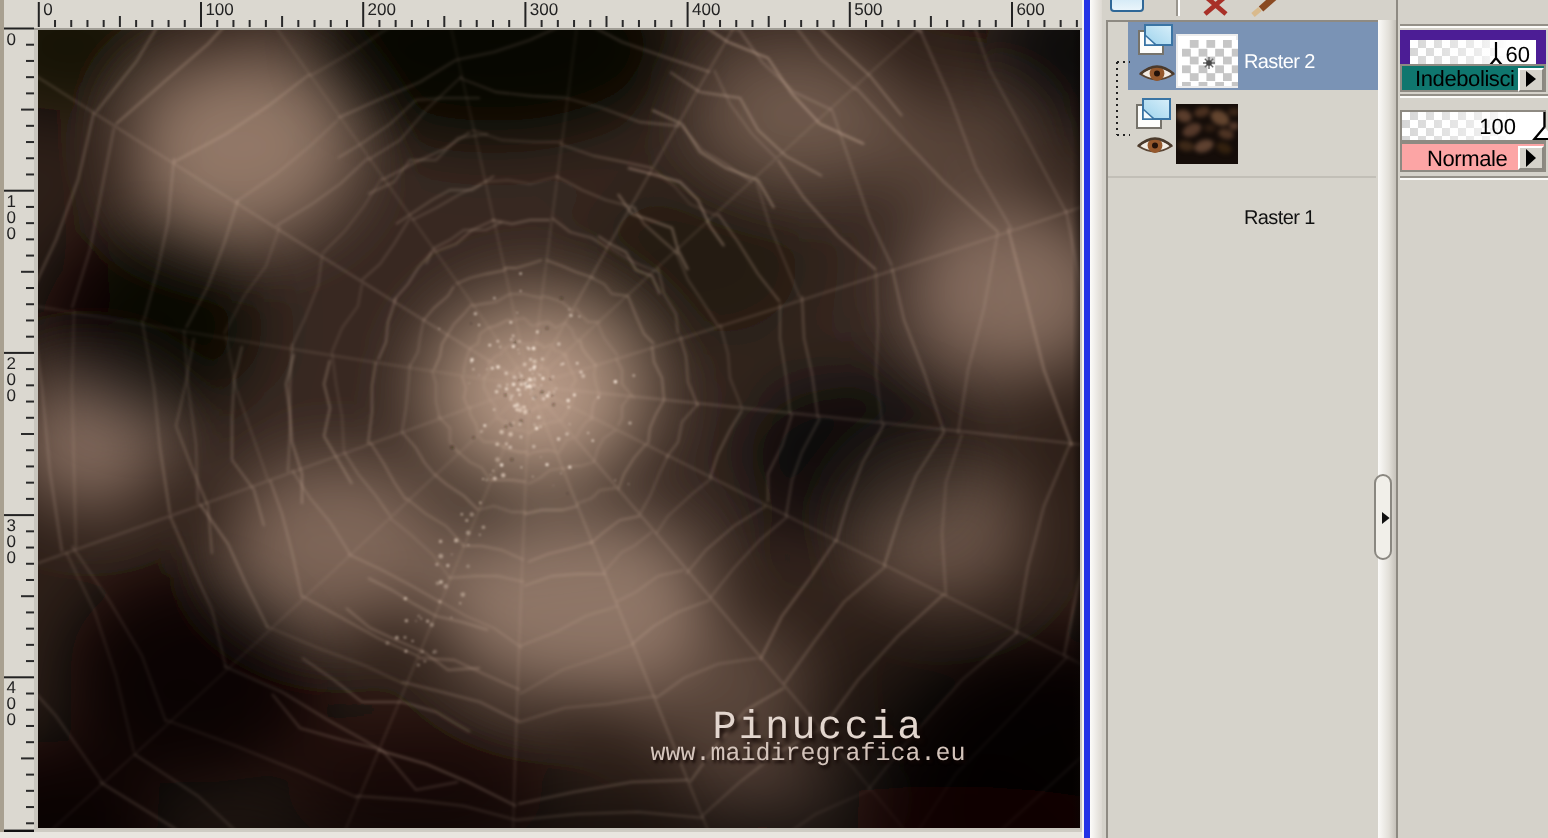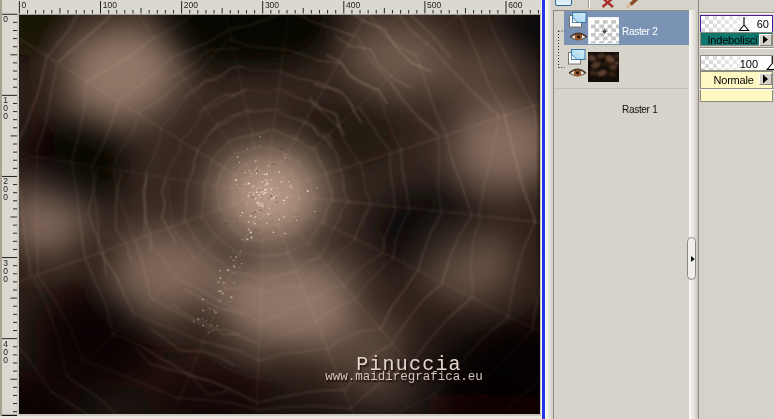--- a/index.html
+++ b/index.html
@@ -801,21 +801,21 @@
   <div class="abs" style="left:147px;top:0;width:1.2px;height:419px;background:#8e8a82;"></div>
 
   <div class="abs" style="left:135.5px;top:237px;width:9px;height:43px;background:#f1efe9;border:1.2px solid #8a8780;border-radius:5px;"></div>
   <svg class="abs" width="7" height="8" style="left:138px;top:255px">
       <path d="M2 1 L5.8 4 L2 7 Z" fill="#111"></path>
     </svg>
 
   <div class="abs" style="left:148.5px;top:12.2px;width:74.5px;height:1px;background:#949088;"></div>
   <div class="abs" style="left:148.5px;top:13.2px;width:74.5px;height:1px;background:#fbfaf7;"></div>
 
-  <div class="abs" style="left:148.5px;top:15.3px;width:73.5px;height:29px;background:#fff;border:1px solid #4c1d95;">
+  <div class="abs" style="left:148.5px;top:15.3px;width:73.5px;height:29px;background:#fff;border:5px solid #4c1d95;">
      <div style="position:absolute;left:0;top:0;width:100%;height:100%;background:
        linear-gradient(90deg, rgba(255,255,255,0) 0%, rgba(255,255,255,0.55) 55%, #fff 78%),
        repeating-conic-gradient(#d6d6d6 0% 25%, #ffffff 0% 50%);background-size:100% 100%, 8px 8px;"></div>
      <div style="position:absolute;right:3px;top:2px;font-size:11px;color:#000;">60</div>
      <svg width="73" height="16" style="position:absolute;left:0;top:0">
        <path d="M43 1 V9 M43 9 L38.5 14.5 H47.5 Z" fill="#fff" stroke="#000" stroke-width="1.1"></path>
      </svg>
   </div>
 
   <div class="abs" style="left:148.5px;top:32.3px;width:73.5px;height:14.2px;background:#0f766e;border:1px solid #8e8a82;">
@@ -832,21 +832,21 @@
   <div class="abs" style="left:148.5px;top:55px;width:73.5px;height:15.5px;background:#fff;border:1px solid #8e8a82;">
      <div style="position:absolute;left:0;top:0;width:100%;height:100%;background:
        linear-gradient(90deg, rgba(255,255,255,0) 0%, rgba(255,255,255,0.55) 55%, #fff 78%),
        repeating-conic-gradient(#d6d6d6 0% 25%, #ffffff 0% 50%);background-size:100% 100%, 8px 8px;"></div>
      <div style="position:absolute;right:14px;top:1.5px;font-size:11px;color:#000;">100</div>
      <svg width="73" height="15" style="position:absolute;left:0;top:0">
        <path d="M71.2 0 V7.5 M71.2 7.5 L66.2 13.5 H76.2" fill="#fff" stroke="#000" stroke-width="1.1"></path>
      </svg>
   </div>
 
-  <div class="abs" style="left:148.5px;top:71px;width:73.5px;height:31px;background:#fef9c3;border:1px solid #8e8a82;">
+  <div class="abs" style="left:148.5px;top:71px;width:73.5px;height:15px;background:#fca5a5;border:1px solid #8e8a82;">
     <div style="position:absolute;left:13px;top:1.8px;font-size:11px;letter-spacing:-0.2px;color:#000;">Normale</div>
     <div style="position:absolute;right:0.5px;top:0.5px;width:13px;height:12.6px;background:#d5d2ca;border:1px solid #fff;border-right-color:#8a8780;border-bottom-color:#8a8780;"></div>
     <svg width="8" height="10" style="position:absolute;right:3px;top:2.4px">
         <path d="M2 0.5 L7 5 L2 9.5 Z" fill="#000"></path>
       </svg>
   </div>
 
   <div class="abs" style="left:148.5px;top:88px;width:74.5px;height:1px;background:#949088;"></div>
   <div class="abs" style="left:148.5px;top:89px;width:74.5px;height:1px;background:#fbfaf7;"></div>
 

